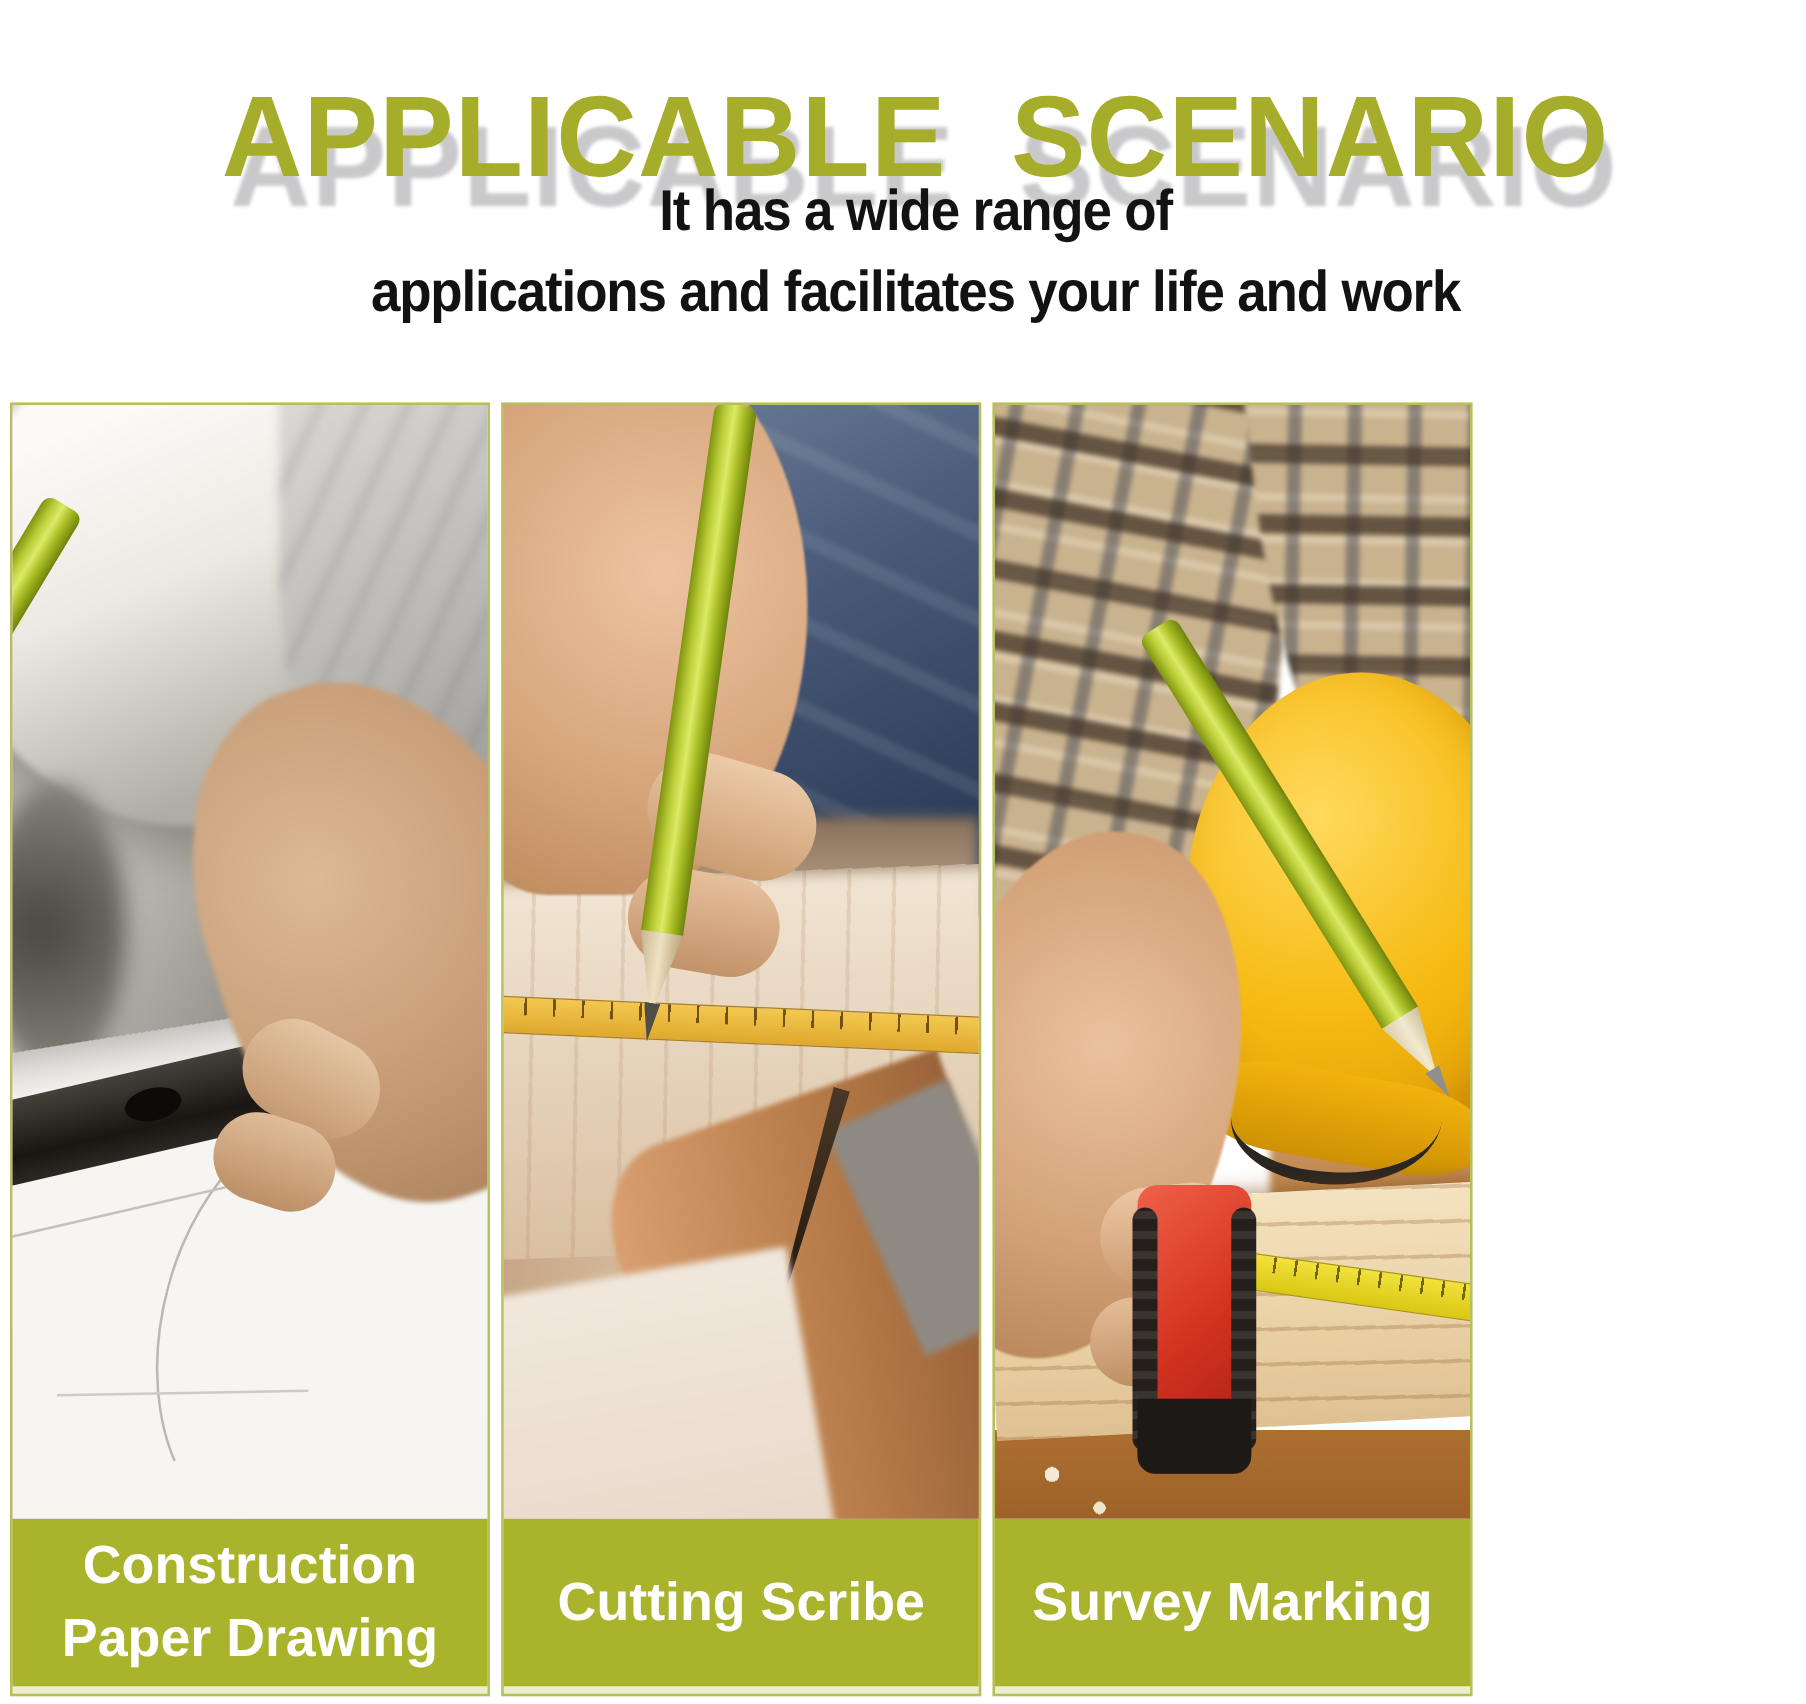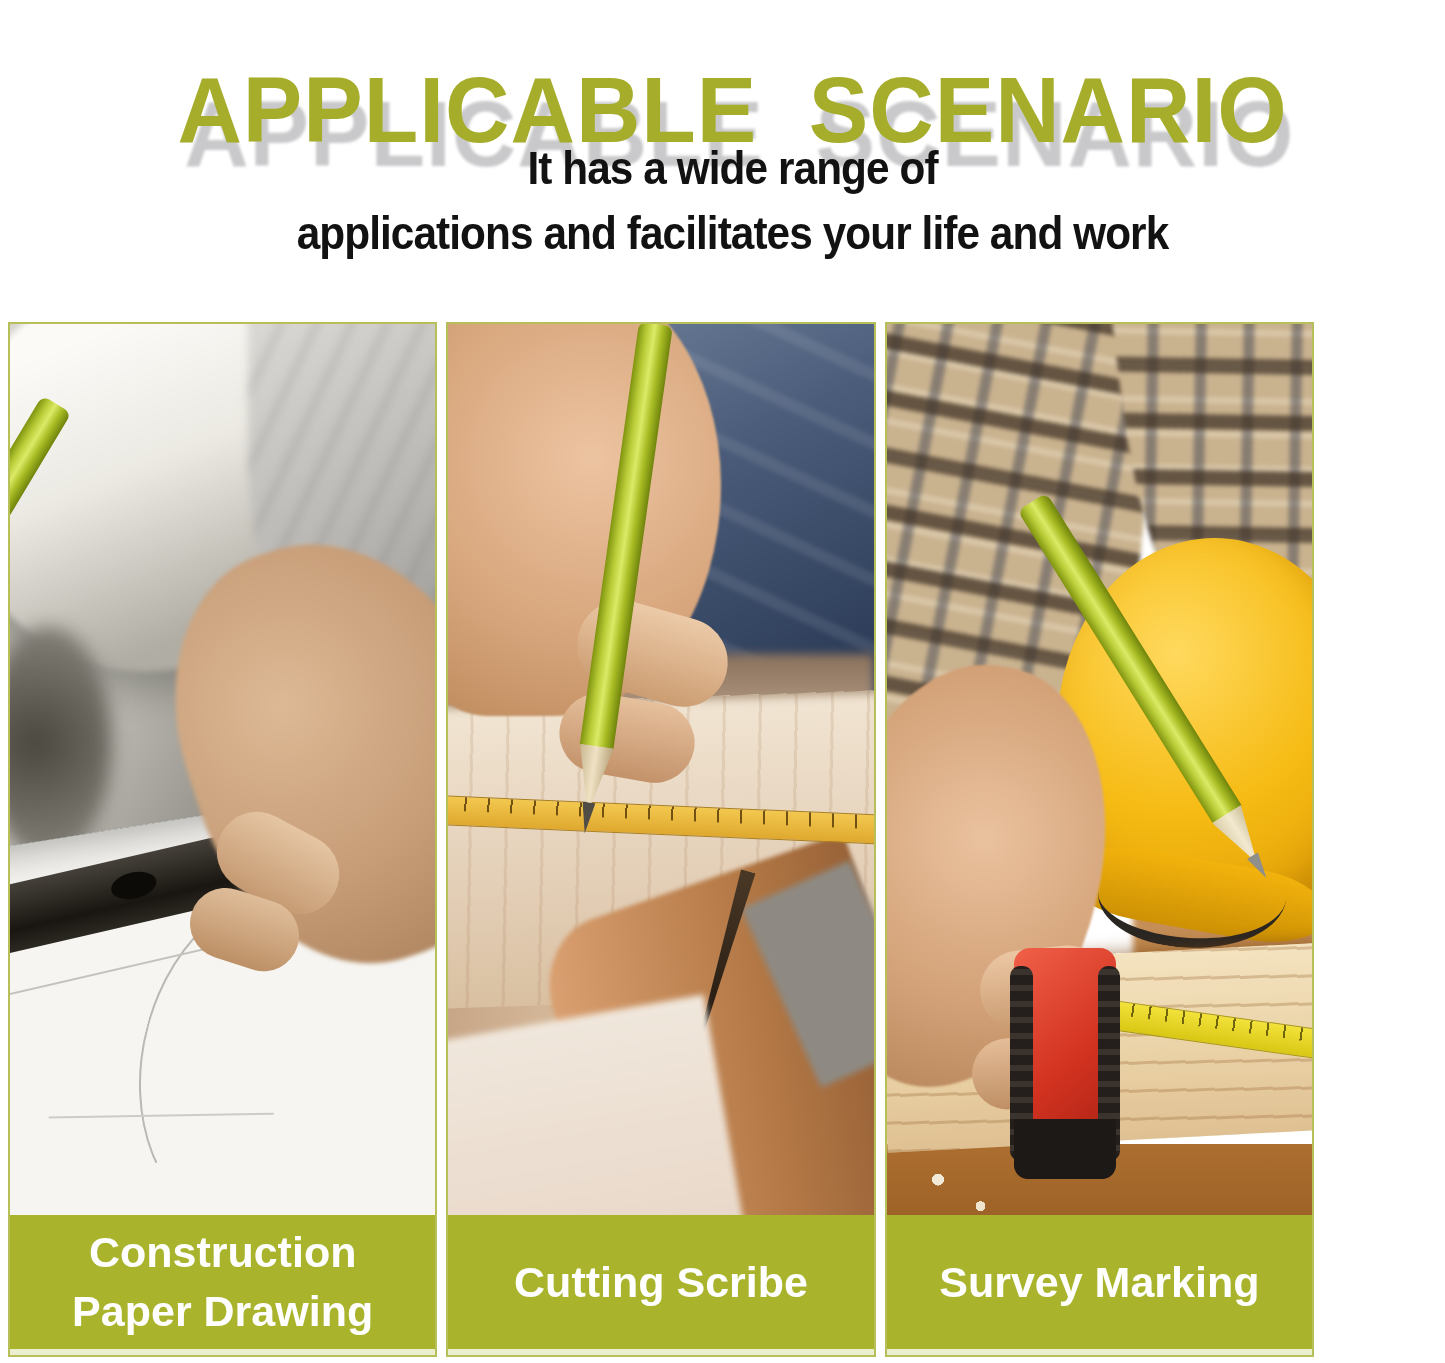--- a/index.html
+++ b/index.html
@@ -16,21 +16,21 @@
     text-shadow:7px 24px 3px #c9c9cb;
     transform:scaleX(.97);
   }
   .subtitle{
     position:absolute;top:136px;left:0;width:100%;text-align:center;
     font-size:46px;font-weight:bold;color:#121212;line-height:1.42;
     letter-spacing:-1px;transform:scaleX(.92);
   }
   
   .columns{
-    position:absolute;top:322px;left:8px;width:1306px;height:1035px;
+    position:absolute;top:322px;left:8px;width:1170px;height:1035px;
     display:flex;gap:9px;
   }
   .card{
     flex:1;display:flex;flex-direction:column;margin:0;
     border:2px solid #b6bf58;background:#ebeecf;padding-bottom:6px;
     box-sizing:border-box;
   }
   .photo{flex:1;position:relative;overflow:hidden;}
   .caption{
     height:134px;background:#a9b42c;color:#ffffff;

